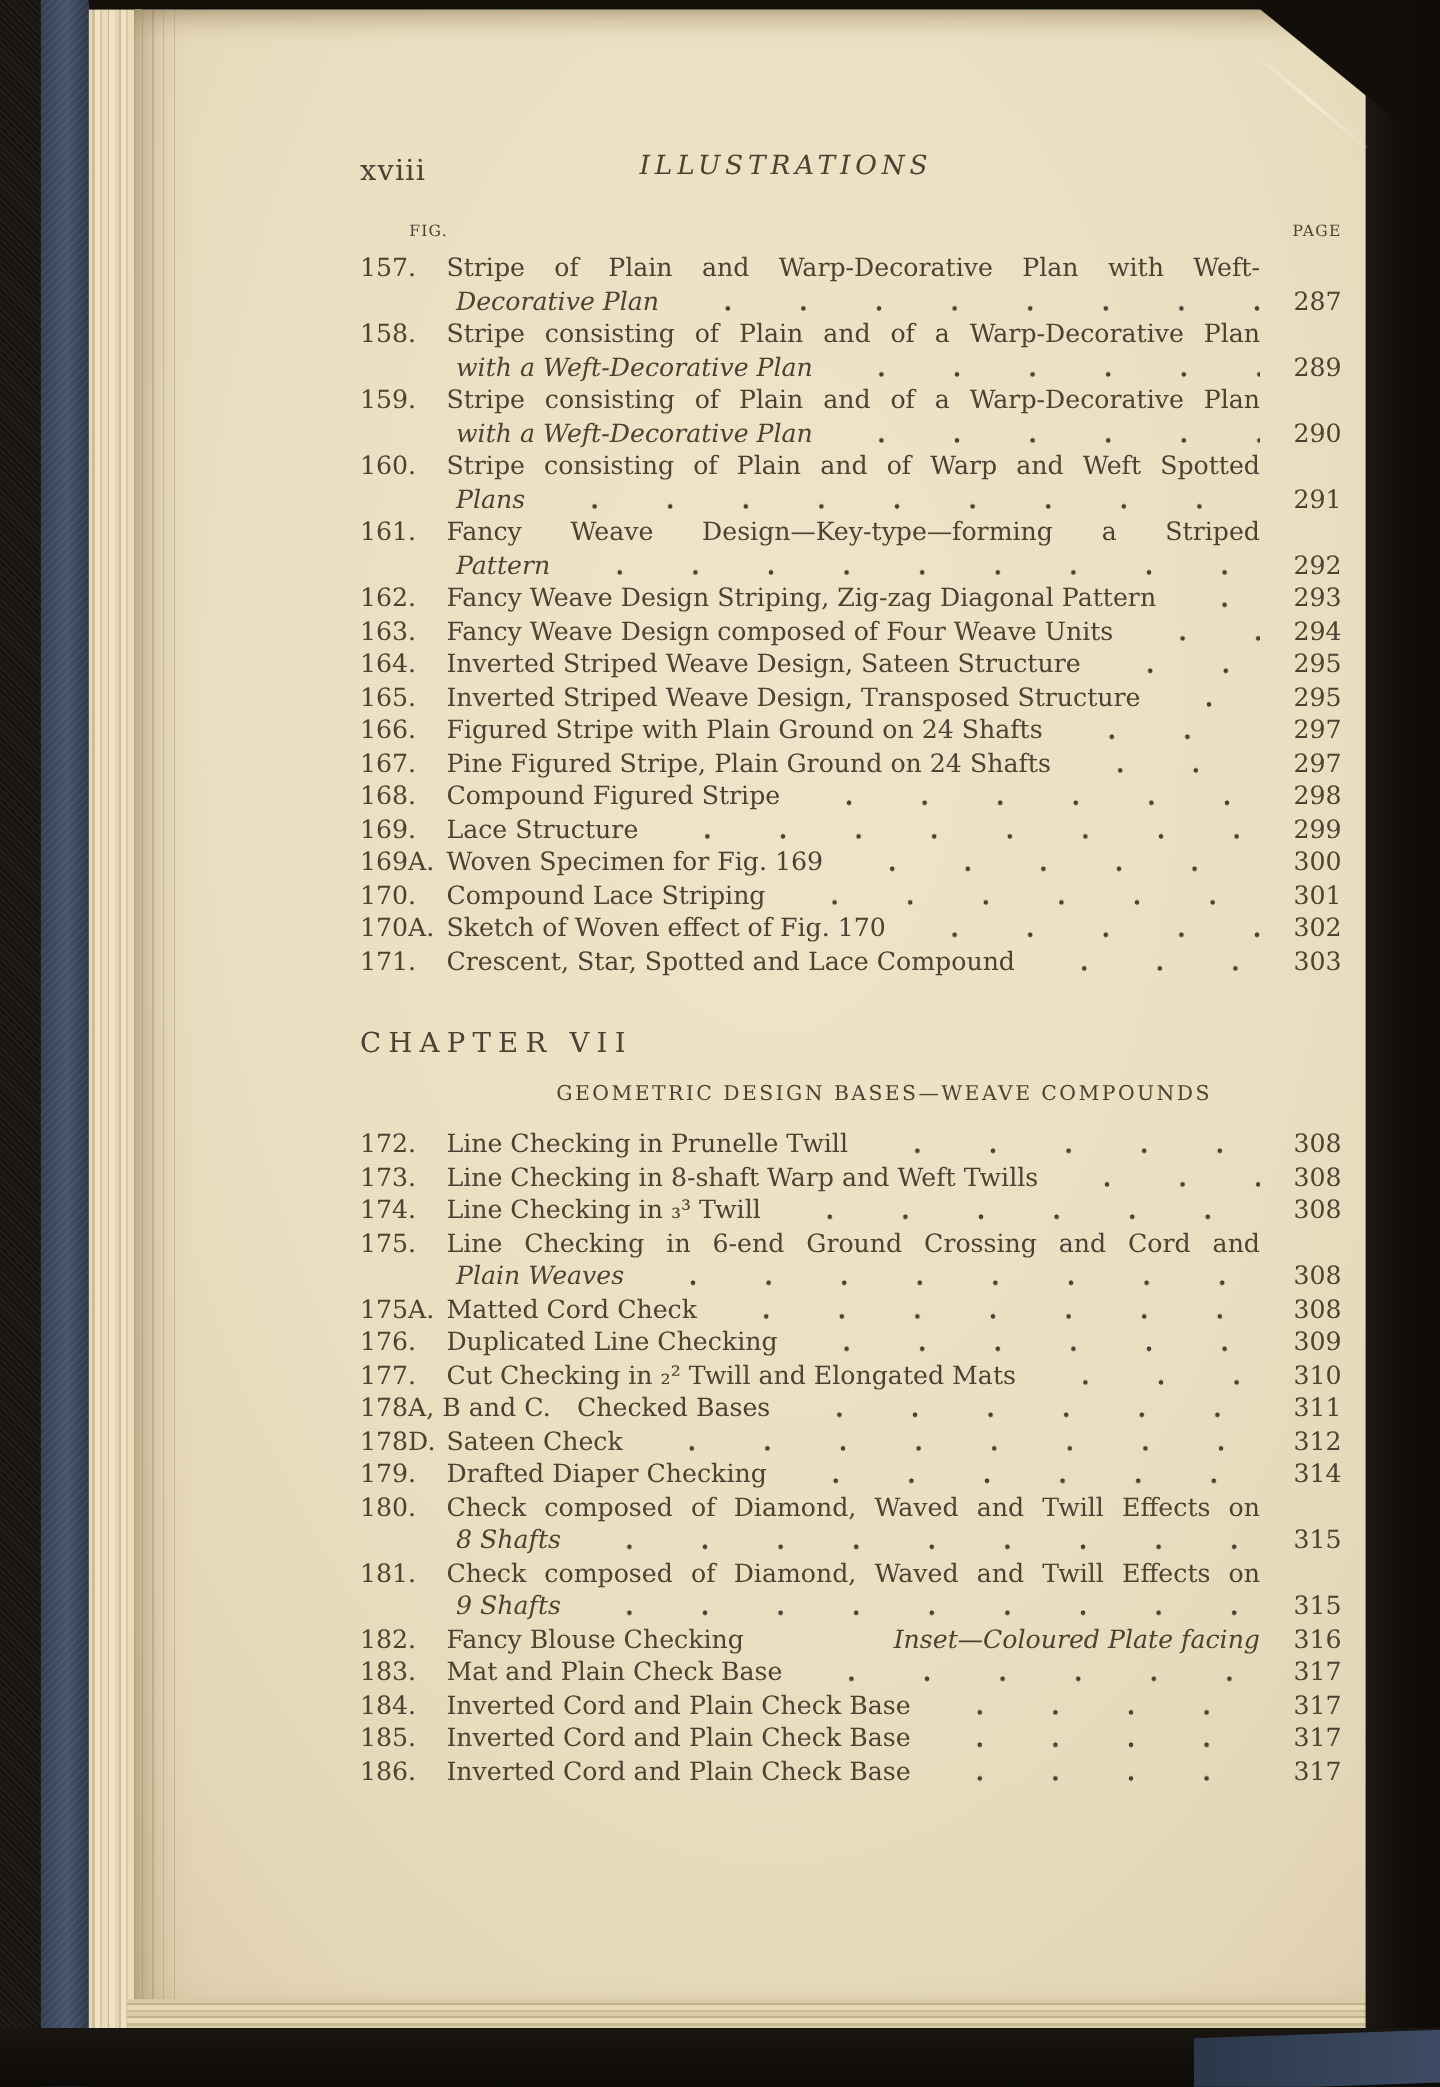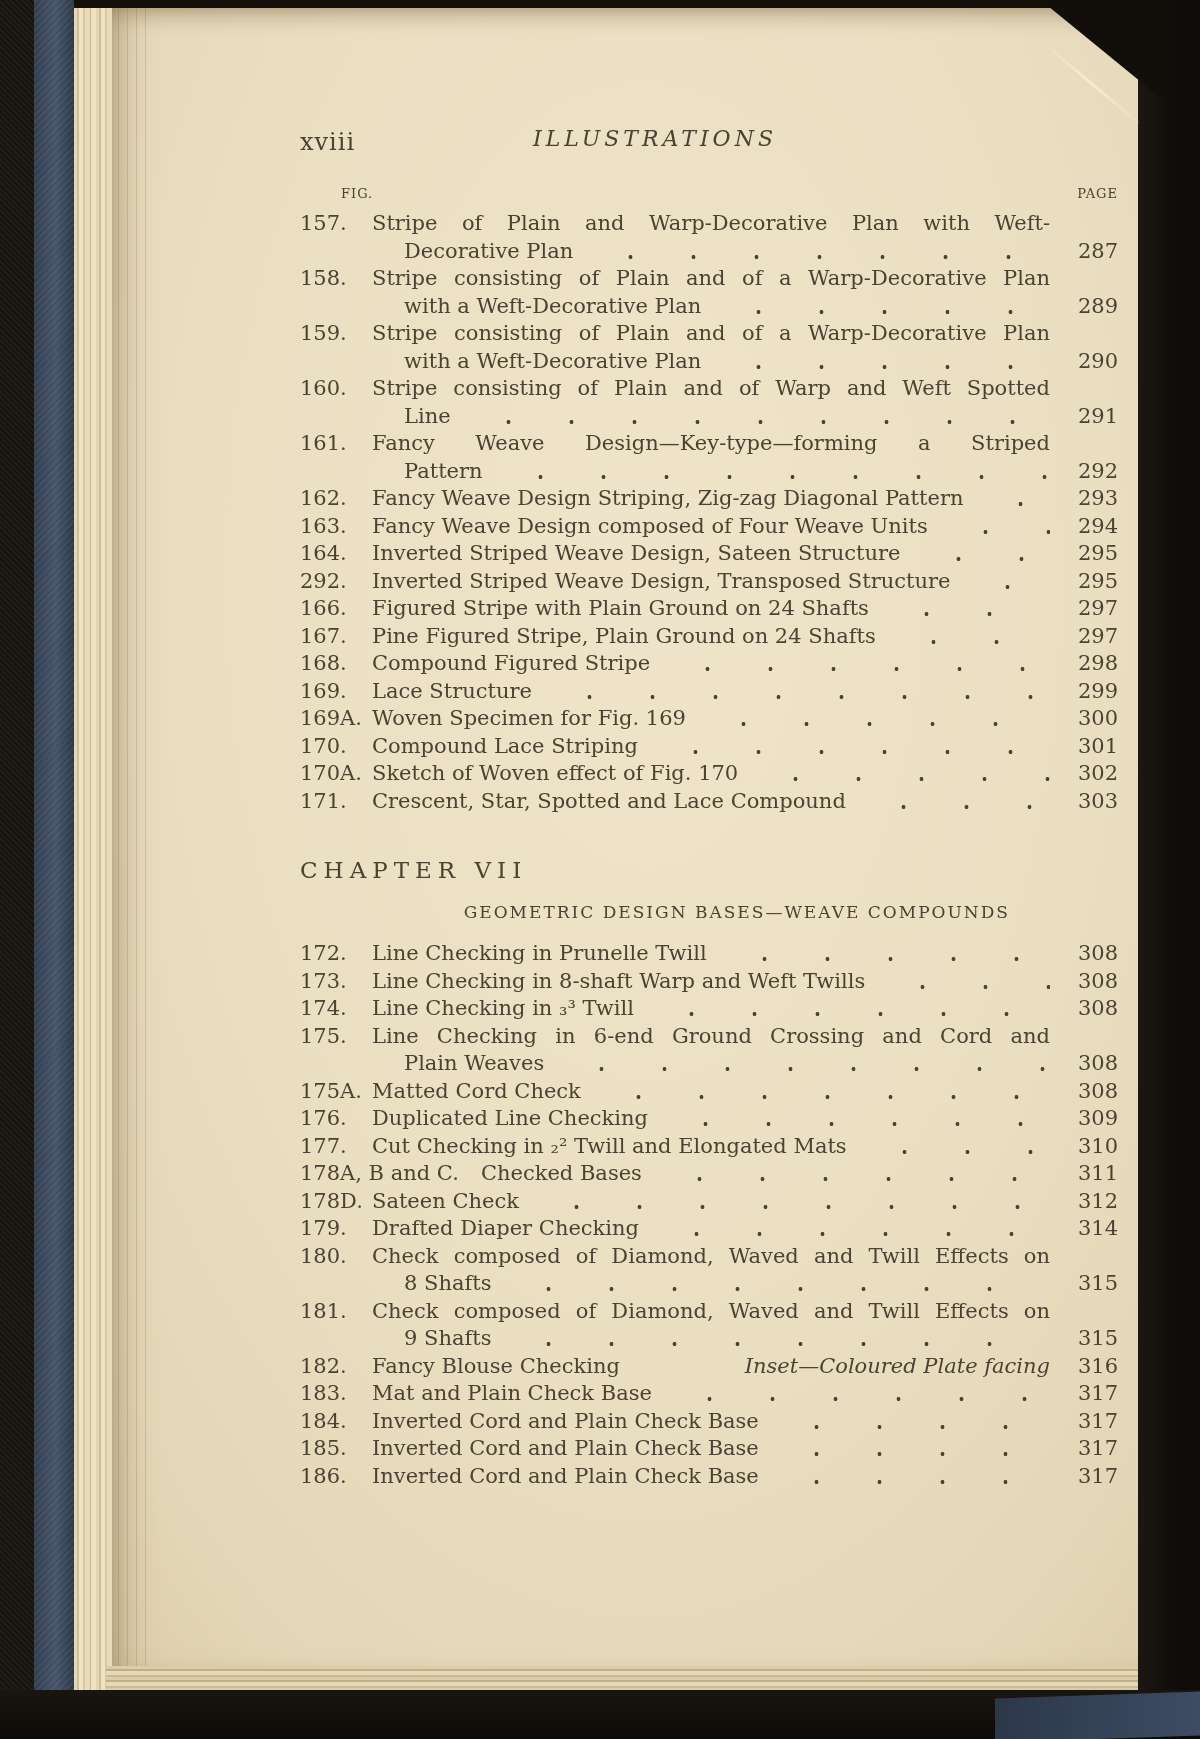--- a/index.html
+++ b/index.html
@@ -96,21 +96,21 @@
   .colheads{display:flex;margin-top:26px;height:16px;
     font-size:13px;letter-spacing:1px;margin-left:41px;}
   .colheads .left{flex:1;}
   .colheads .right{width:68px;text-align:right;}
   .toc{margin-top:8px;}
   .toc-line{display:flex;height:27.5px;line-height:27.5px;font-size:21px;}
   .fig{width:72px;flex:none;white-space:nowrap;}
   .fig.wide{width:auto;min-width:72px;padding-right:22px;}
   .jtext{flex:1;text-align:justify;text-align-last:justify;}
   .txt{flex:none;white-space:nowrap;}
-  .txt.cont{margin-left:32px;}
+  .txt.cont{margin-left:8px;font-style:italic;}
   .leader{
     flex:1;min-width:10px;
     background-image:radial-gradient(circle,#4a4234 1.7px,transparent 2.2px);
     background-size:63px 6px;background-repeat:repeat-x;
     background-position:26px 16px;
   }
   .spacer{flex:1;}
   .inset{flex:none;font-style:italic;white-space:nowrap;}
   .pg{width:68px;flex:none;text-align:right;white-space:nowrap;}
   .chapter{
@@ -178,21 +178,21 @@
           <div class="leader"></div>
           <div class="pg">290</div>
         </div>
         <div class="toc-line">
           <div class="fig">160.</div>
           <div class="jtext">Stripe consisting of Plain and of Warp and Weft Spotted</div>
           <div class="pg"></div>
         </div>
         <div class="toc-line">
           <div class="fig"></div>
-          <div class="txt cont">Line</div>
+          <div class="txt cont">Plans</div>
           <div class="leader"></div>
           <div class="pg">291</div>
         </div>
         <div class="toc-line">
           <div class="fig">161.</div>
           <div class="jtext">Fancy Weave Design—Key-type—forming a Striped</div>
           <div class="pg"></div>
         </div>
         <div class="toc-line">
           <div class="fig"></div>
@@ -212,21 +212,21 @@
           <div class="leader"></div>
           <div class="pg">294</div>
         </div>
         <div class="toc-line">
           <div class="fig">164.</div>
           <div class="txt">Inverted Striped Weave Design, Sateen Structure</div>
           <div class="leader"></div>
           <div class="pg">295</div>
         </div>
         <div class="toc-line">
-          <div class="fig">292.</div>
+          <div class="fig">165.</div>
           <div class="txt">Inverted Striped Weave Design, Transposed Structure</div>
           <div class="leader"></div>
           <div class="pg">295</div>
         </div>
         <div class="toc-line">
           <div class="fig">166.</div>
           <div class="txt">Figured Stripe with Plain Ground on 24 Shafts</div>
           <div class="leader"></div>
           <div class="pg">297</div>
         </div>

